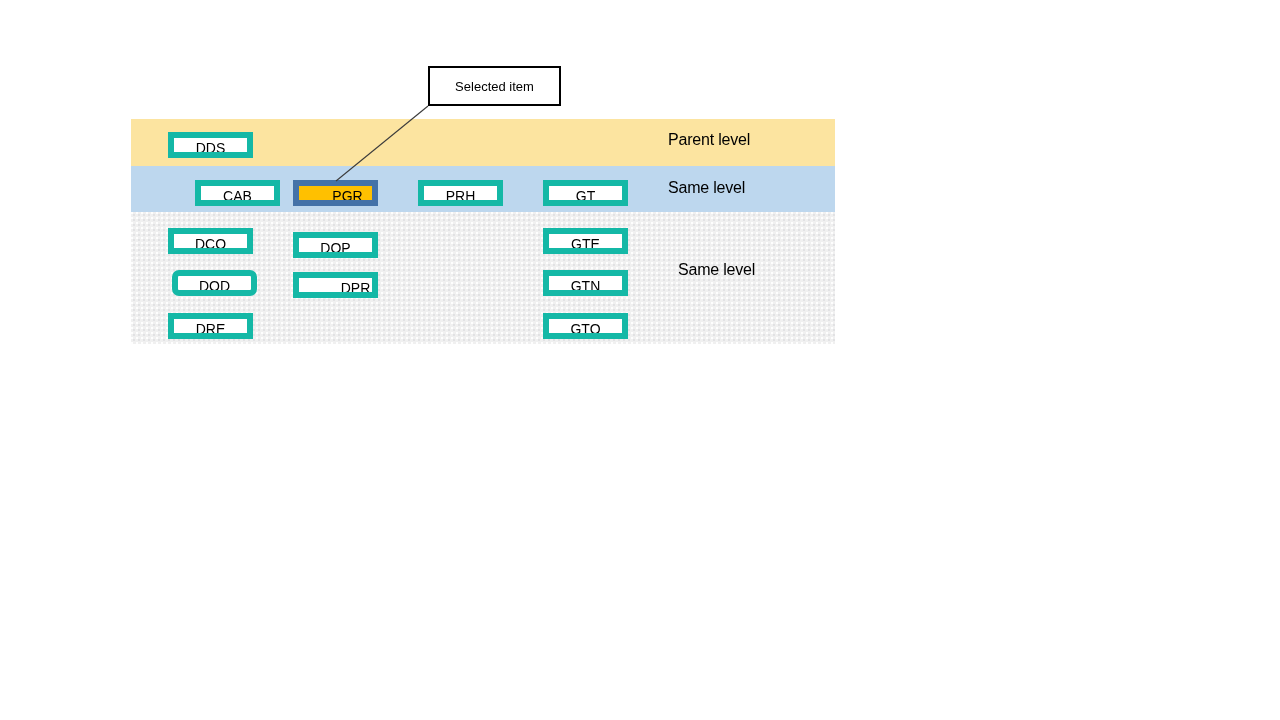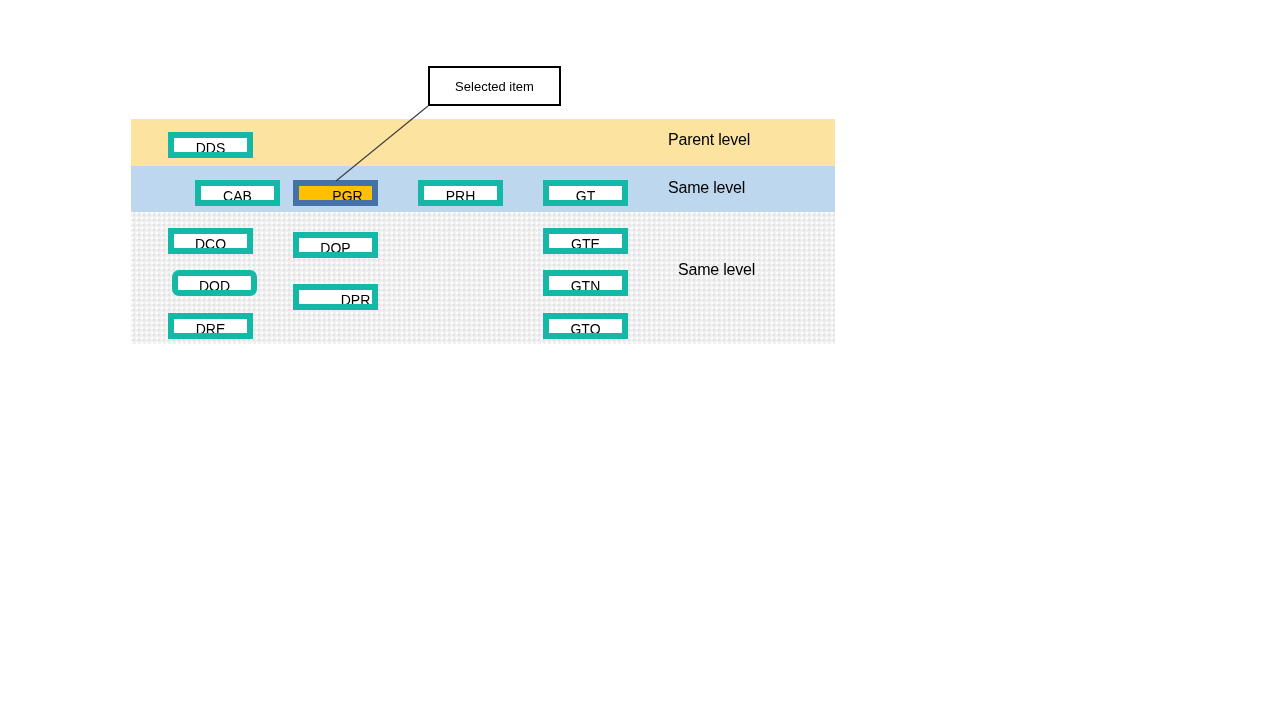--- a/index.html
+++ b/index.html
@@ -122,21 +122,21 @@
   <div id="node-layer">
       <div class="node" style="left: 168px; top: 132px; width: 85px;">DDS</div>
       <div class="node" style="left: 168px; top: 180px; width: 85px; margin-left: 27px;">CAB</div>
       <div class="node selected" style="left: 293px; top: 180px; width: 85px; padding-left: 24px;">PGR</div>
       <div class="node" style="left: 418px; top: 180px; width: 85px;">PRH</div>
       <div class="node" style="left: 543px; top: 180px; width: 85px;">GT</div>
       <div class="node" style="left: 168px; top: 228px; width: 85px;">DCO</div>
       <div class="node" style="left: 293px; top: 232px; width: 85px;">DOP</div>
       <div class="node" style="left: 543px; top: 228px; width: 85px;">GTE</div>
       <div class="node" style="left: 172px; top: 270px; width: 85px; border-radius: 7px;">DOD</div>
-      <div class="node" style="left: 293px; top: 284px; width: 85px; padding-left: 40px;">DPR</div>
+      <div class="node" style="left: 293px; top: 272px; width: 85px; padding-left: 40px;">DPR</div>
       <div class="node" style="left: 543px; top: 270px; width: 85px;">GTN</div>
       <div class="node" style="left: 168px; top: 313px; width: 85px;">DRE</div>
       <div class="node" style="left: 543px; top: 313px; width: 85px;">GTO</div>
     </div>
 
   <svg id="callout-leader" viewBox="0 0 1280 720" xmlns="http://www.w3.org/2000/svg">
     <line x1="428" y1="106" x2="336" y2="181" stroke="#3B3B3B" stroke-width="1.1"></line>
   </svg>
 
   <div id="callout-box">Selected item</div>

